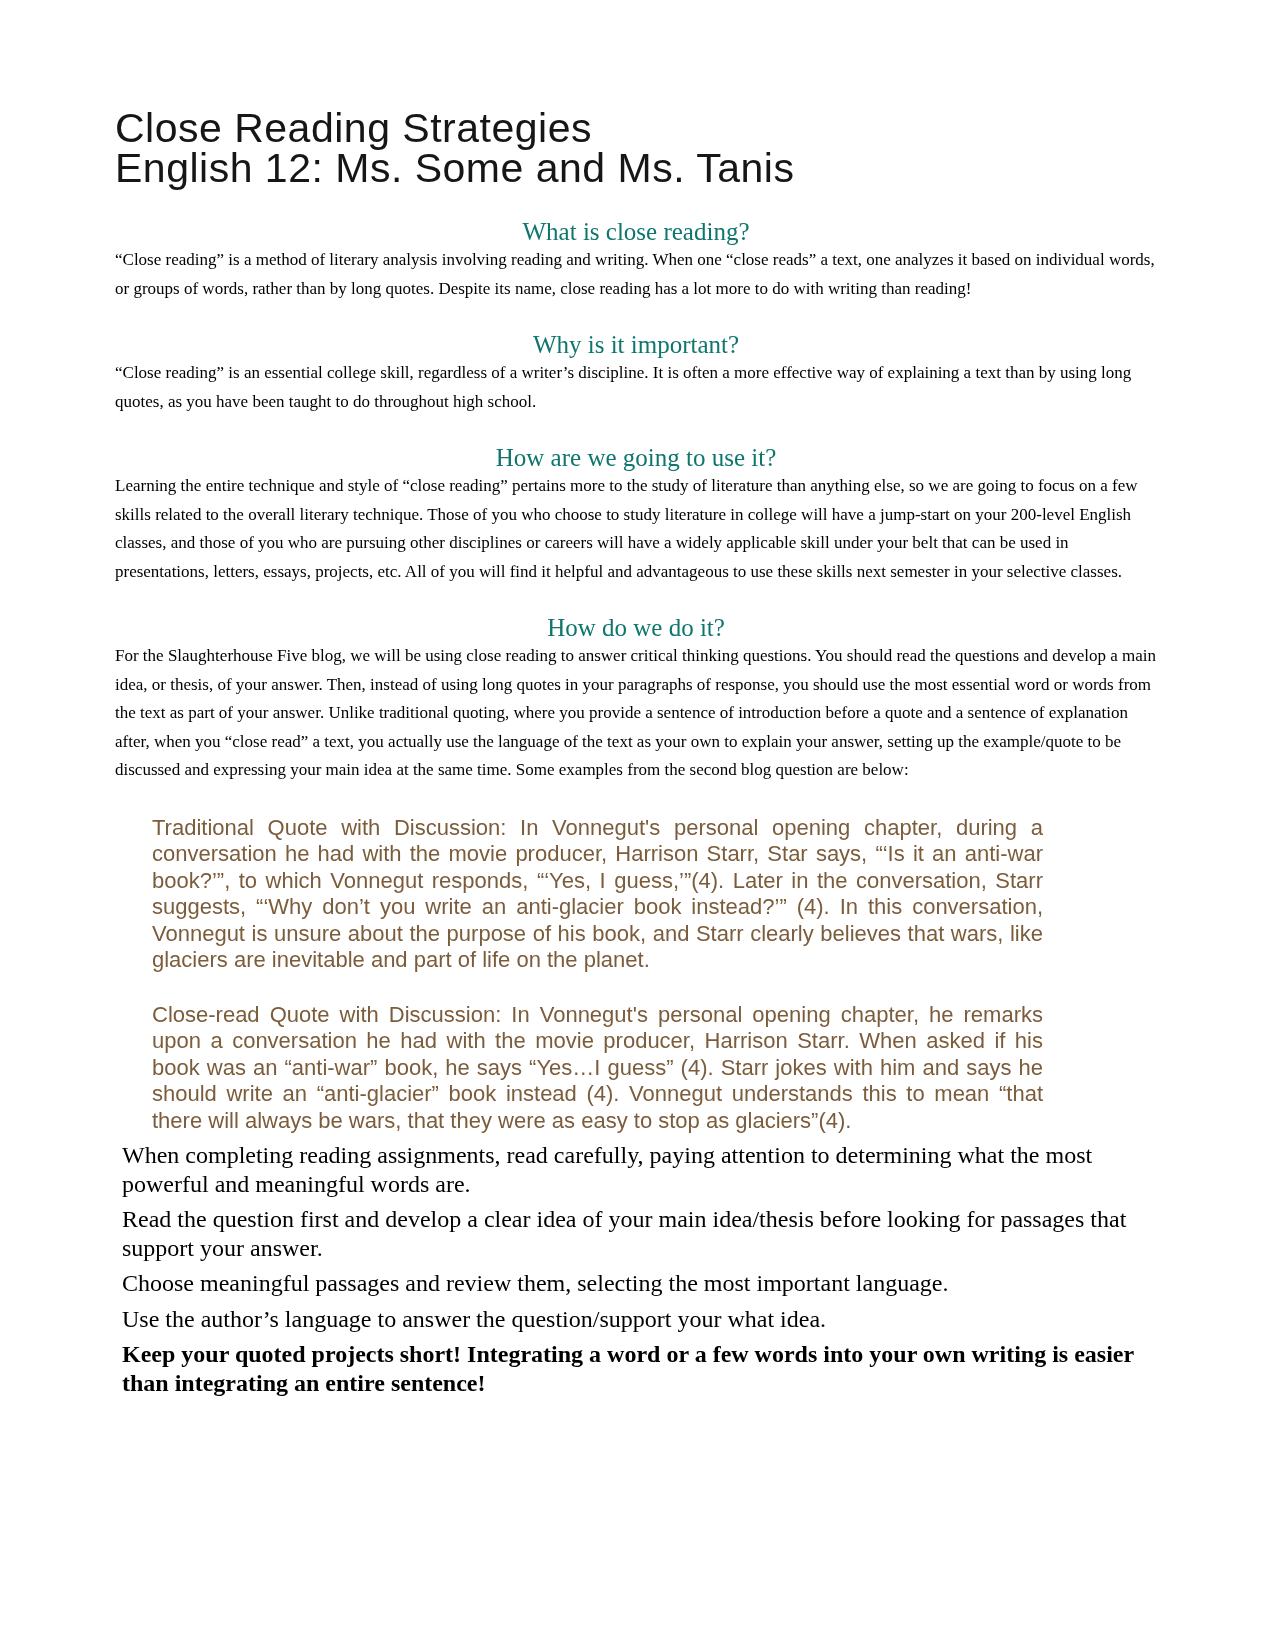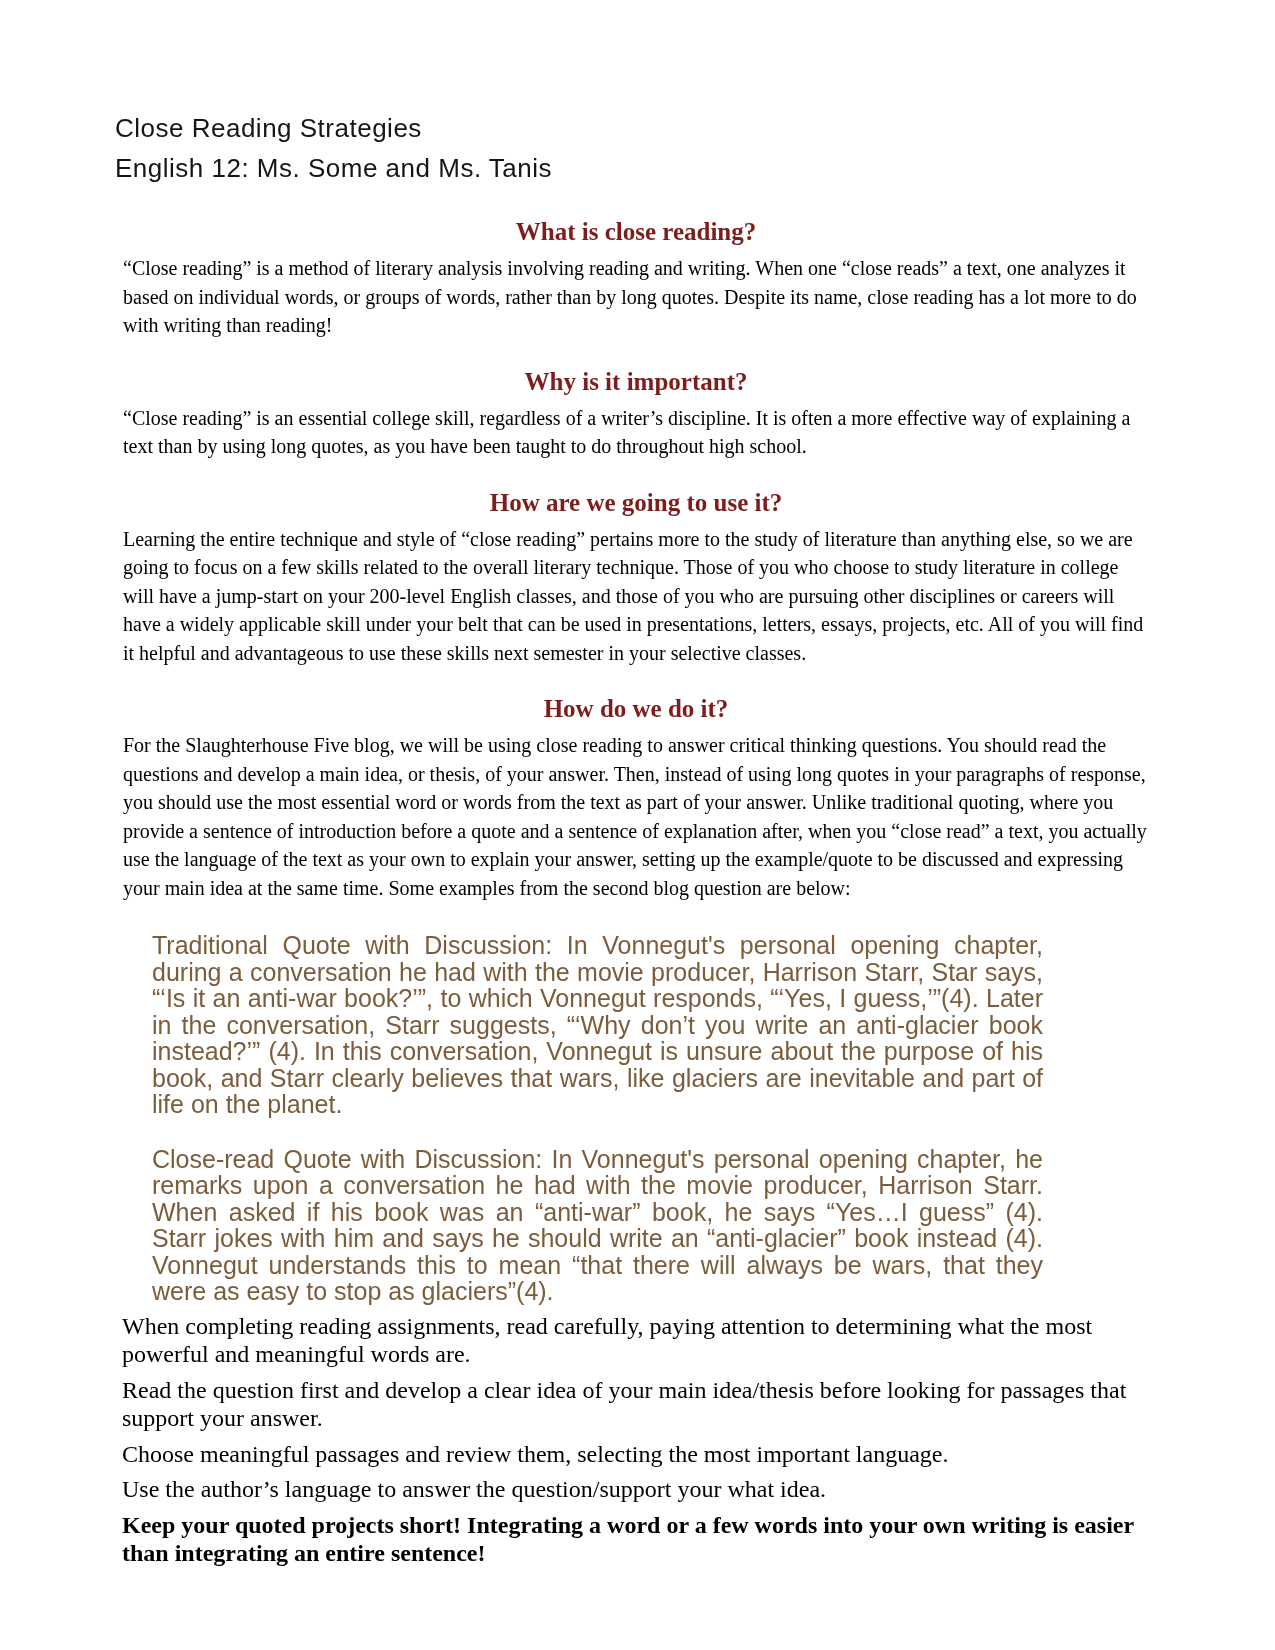--- a/index.html
+++ b/index.html
@@ -12,48 +12,48 @@
     width: 1275px;
     height: 1650px;
     background: #ffffff;
     box-sizing: border-box;
     padding: 108px 118px 0 115px;
     overflow: hidden;
   }
   .doc-title {
     font-family: "Liberation Sans", "DejaVu Sans", sans-serif;
     font-weight: 400;
-    font-size: 26px;
+    font-size: 41px;
     line-height: 40px;
     color: #161616;
     letter-spacing: 0.5px;
     margin: 0 0 30px 0;
   }
   .section-heading {
     font-family: "Liberation Serif", "DejaVu Serif", serif;
-    font-weight: 700;
+    font-weight: 400;
     font-size: 25px;
     line-height: 28px;
-    color: #7f1d1d;
+    color: #0f766e;
     text-align: center;
     margin: 28px 0 0 0;
   }
   .body-par {
     font-family: "Liberation Serif", "DejaVu Serif", serif;
     font-weight: 400;
-    font-size: 20px;
+    font-size: 17px;
     line-height: 28.5px;
     color: #000000;
     text-align: left;
-    margin: 8px;
+    margin: 0;
   }
   .example-par {
     font-family: "Liberation Sans", "DejaVu Sans", sans-serif;
     font-weight: 400;
-    font-size: 25px;
+    font-size: 22px;
     line-height: 26.5px;
     color: #7b5c3b;
     text-align: justify;
     margin: 28px 0 0 37px;
     width: 891px;
   }
   .example-par:first-of-type { margin-top: 30px; }
   .tips-block { margin: 0; }
   .tip-line {
     font-family: "Liberation Serif", "DejaVu Serif", serif;

